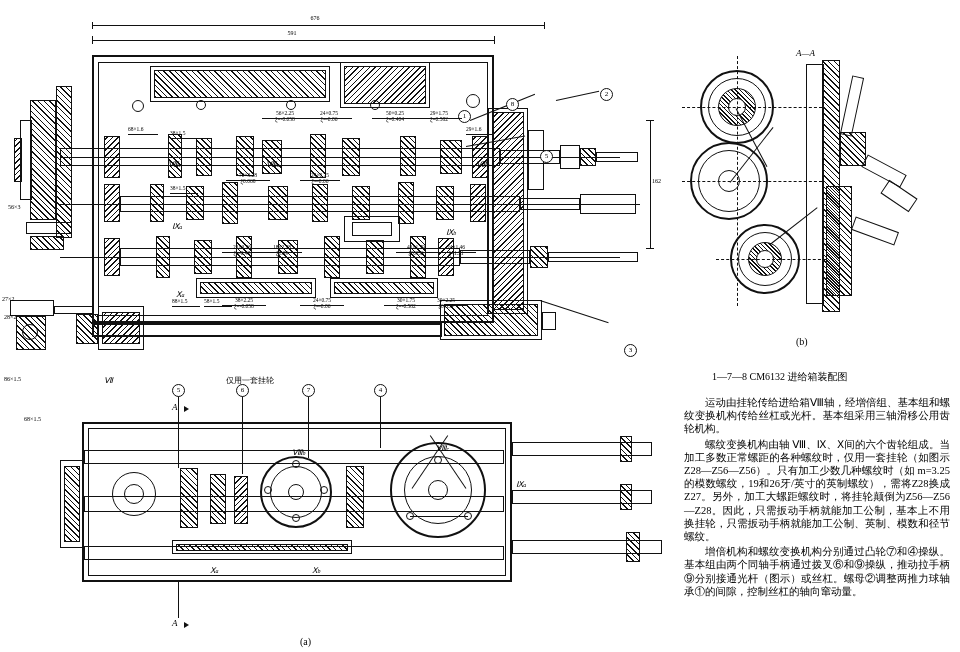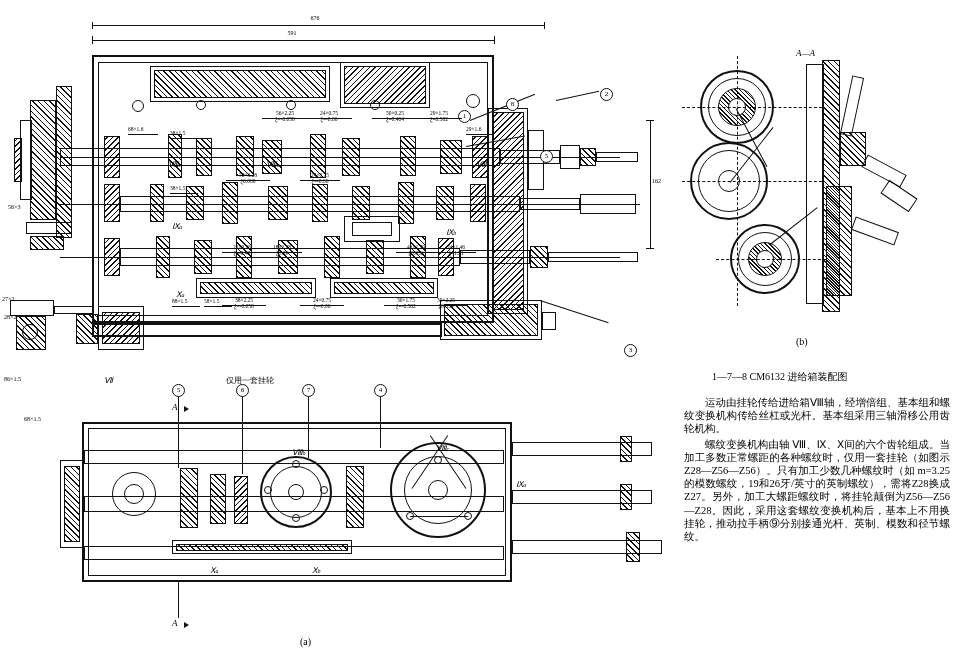--- a/index.html
+++ b/index.html
@@ -392,16 +392,17 @@
     <div class="dashh" style="left:40px;top:223px;width:110px;"></div>
     <div class="dashv" style="left:61px;top:20px;height:250px;"></div>
 
     <div class="figlabel" style="left:120px;top:300px;">(b)</div>
   </div>
 
   <div class="cap" style="left:712px;top:370px;">1—7—8   CM6132 进给箱装配图</div>
 
   <div id="textcol">
     <p>运动由挂轮传给进给箱Ⅷ轴，经增倍组、基本组和螺纹变换机构传给丝杠或光杆。基本组采用三轴滑移公用齿轮机构。</p>
-    <p>螺纹变换机构由轴 Ⅷ、Ⅸ、Ⅹ间的六个齿轮组成。当加工多数正常螺距的各种螺纹时，仅用一套挂轮（如图示Z28—Z56—Z56）。只有加工少数几种螺纹时（如 m=3.25的模数螺纹，19和26牙/英寸的英制螺纹），需将Z28换成Z27。另外，加工大螺距螺纹时，将挂轮颠倒为Z56—Z56—Z28。因此，采用这套螺纹变换机构后，基本上不用换挂轮，推动拉手柄⑨分别接通光杆、英制、模数和径节螺纹。</p>
+    <p>螺纹变换机构由轴 Ⅷ、Ⅸ、Ⅹ间的六个齿轮组成。当加工多数正常螺距的各种螺纹时，仅用一套挂轮（如图示Z28—Z56—Z56）。只有加工少数几种螺纹时（如 m=3.25的模数螺纹，19和26牙/英寸的英制螺纹），需将Z28换成Z27。另外，加工大螺距螺纹时，将挂轮颠倒为Z56—Z56—Z28。因此，只需扳动手柄就能加工公制，基本上不用换挂轮，只需扳动手柄就能加工公制、英制、模数和径节螺纹。</p>
+    <p>增倍机构和螺纹变换机构分别通过凸轮⑦和④操纵。基本组由两个同轴手柄通过拨叉⑥和⑨操纵，推动拉手柄⑨分别接通光杆（图示）或丝杠。螺母②调整两推力球轴承①的间隙，控制丝杠的轴向窜动量。</p>
   </div>
 
 </div>
 
 </body></html>

